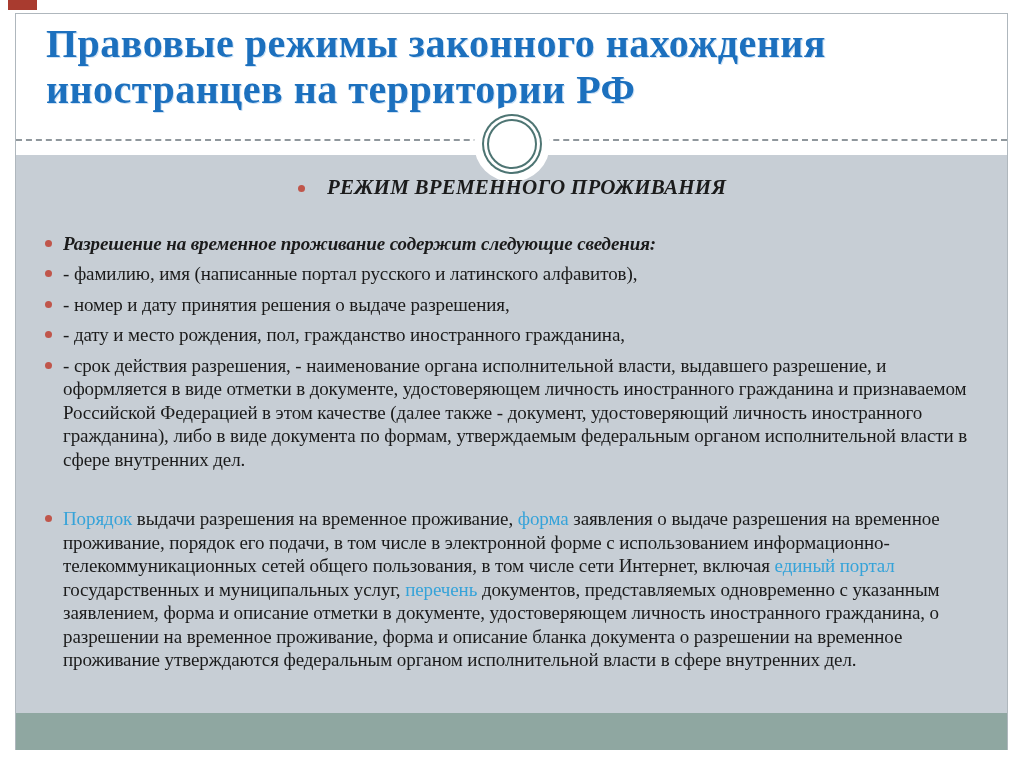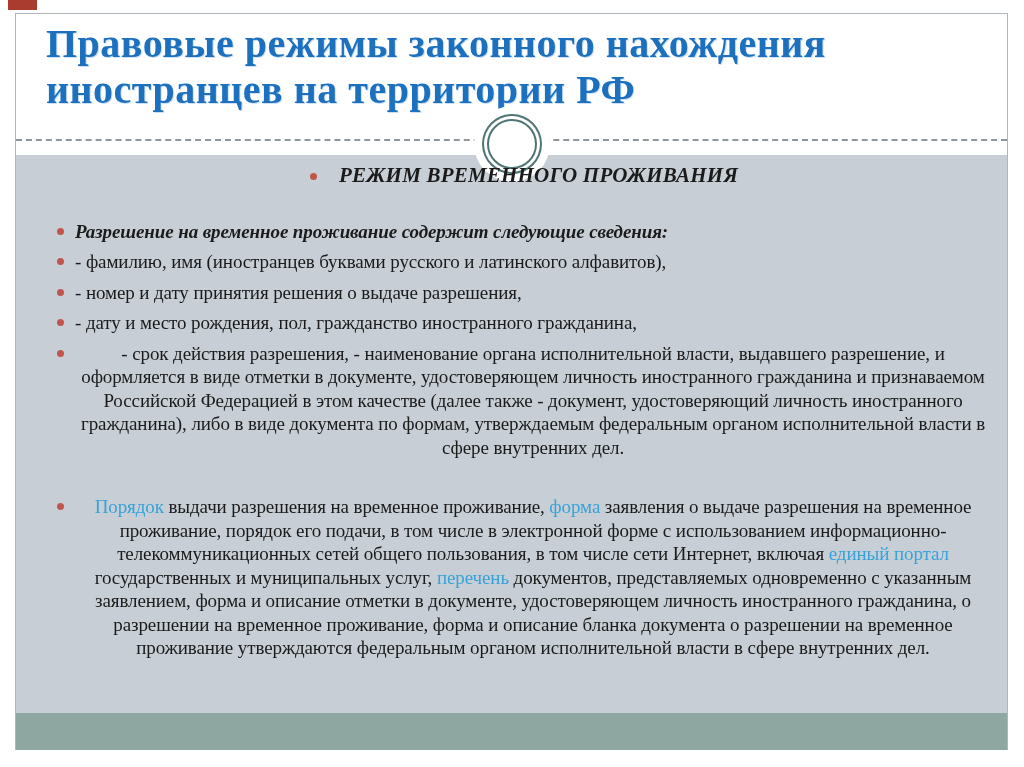--- a/index.html
+++ b/index.html
@@ -33,32 +33,32 @@
           border-top:2px dashed var(--dashed-line);z-index:2;}
 
   .content-bg{position:absolute;left:16px;top:155px;width:991px;height:558px;background:var(--content-bg);z-index:1;}
   .band{position:absolute;left:16px;top:713px;width:991px;height:37px;background:var(--band-bg);z-index:1;}
 
   .notch{position:absolute;left:474px;top:106px;width:76px;height:76px;border-radius:50%;background:#ffffff;z-index:3;}
   .ring{position:absolute;left:487px;top:119px;width:50px;height:50px;border-radius:50%;
         background:#ffffff;border:2px solid var(--ring-teal);
         box-shadow:0 0 0 3px #ffffff,0 0 0 5px var(--ring-teal);z-index:4;}
 
-  .content{position:absolute;left:16px;top:140px;width:991px;height:595px;z-index:5;
-           padding:16px 28px 0 29px;font-size:19px;line-height:23.5px;letter-spacing:-0.1px;margin-left:12px;}
+  .content{position:absolute;left:16px;top:152px;width:991px;height:595px;z-index:5;
+           padding:16px 28px 0 29px;font-size:19px;line-height:23.5px;letter-spacing:-0.1px;}
 
   .heading-row{display:flex;justify-content:center;align-items:flex-start;margin:8px 0 32px 0;}
   .heading-row .dot{margin-top:9px;}
   .heading{font-size:21px;font-weight:bold;font-style:italic;margin-left:22px;letter-spacing:0.2px;}
 
   .li{display:flex;align-items:flex-start;margin-bottom:7px;}
   .dot{flex:0 0 auto;width:7px;height:7px;border-radius:50%;background:var(--bullet-dot);margin:8px 0 0 0;}
   .li .t{flex:1;margin-left:11px;}
   .bold-item .t{font-weight:bold;font-style:italic;}
-  .para{margin-bottom:7px;text-align:center;}
+  .para{margin-bottom:7px;}
   .gap-after{margin-bottom:36px;}
   .link{color:var(--link-blue);cursor:pointer;}
 </style>
 </head>
 <body>
 
 <div class="red-accent"></div>
 <div class="frame"></div>
 
 <div class="title-area">
@@ -78,21 +78,21 @@
     <span class="heading">РЕЖИМ ВРЕМЕННОГО ПРОЖИВАНИЯ</span>
   </div>
 
   <div class="li bold-item">
     <span class="dot"></span>
     <span class="t">Разрешение на временное проживание содержит следующие сведения:</span>
   </div>
 
   <div class="li">
     <span class="dot"></span>
-    <span class="t">-  фамилию, имя (иностранцев буквами русского и латинского алфавитов),</span>
+    <span class="t">-  фамилию, имя (написанные портал русского и латинского алфавитов),</span>
   </div>
 
   <div class="li">
     <span class="dot"></span>
     <span class="t">- номер и дату принятия решения о выдаче разрешения,</span>
   </div>
 
   <div class="li">
     <span class="dot"></span>
     <span class="t">-  дату и место рождения, пол, гражданство иностранного гражданина,</span>

